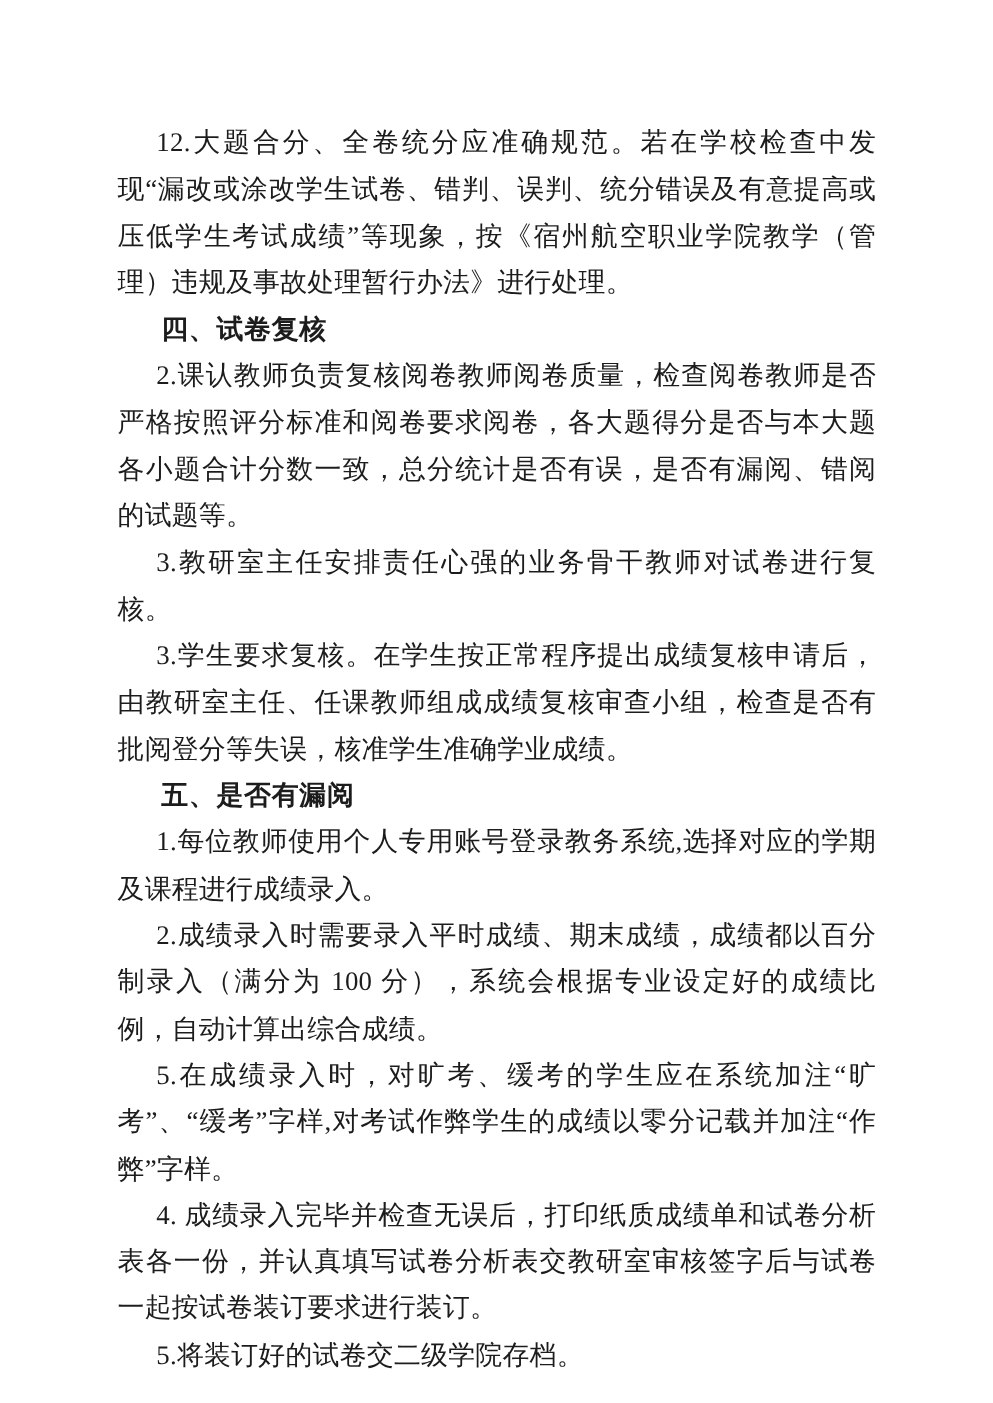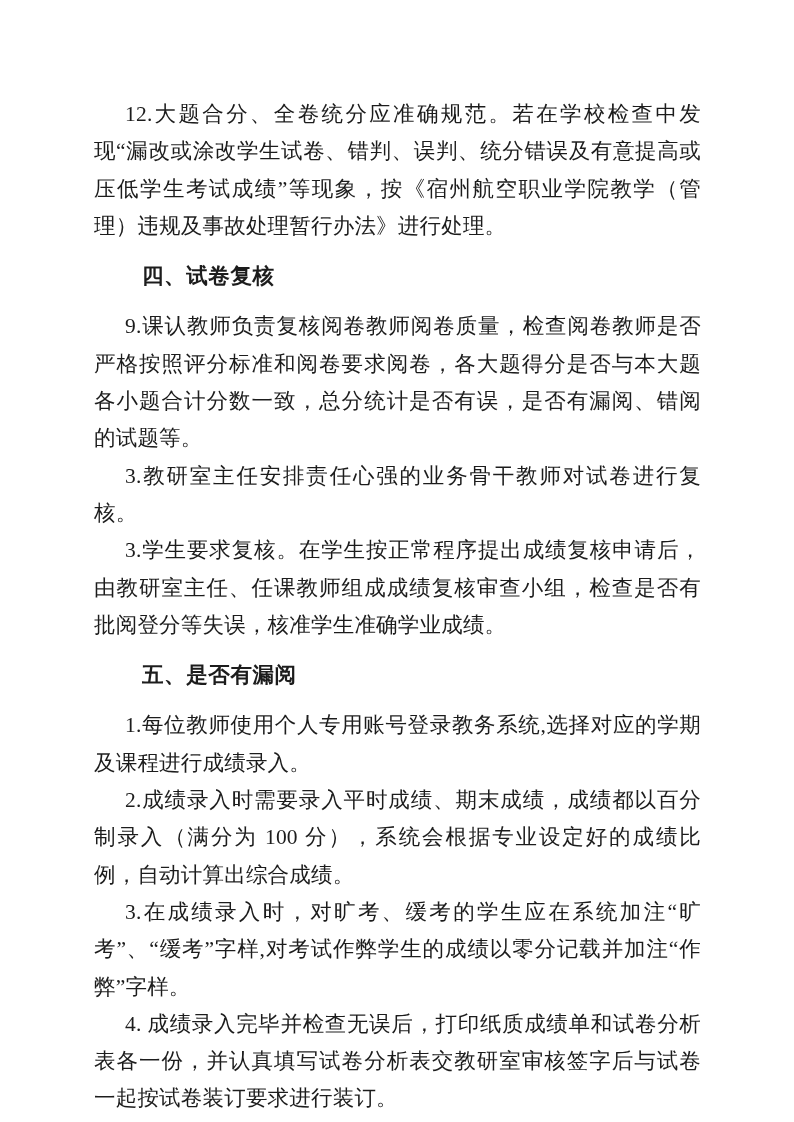--- a/index.html
+++ b/index.html
@@ -28,39 +28,39 @@
     font-size: 21.5px;
     line-height: 37.3px;
     text-align: justify;
     text-justify: inter-character;
     text-indent: 31px;
     font-weight: normal;
     letter-spacing: 0.2px;
     word-break: break-all;
   }
   .heading {
-    margin: 13px;
+    margin: 0;
     padding: 0;
     font-size: 21.5px;
     line-height: 37.3px;
     text-indent: 35px;
     font-weight: bold;
     letter-spacing: 0.6px;
   }
 </style>
 </head>
 <body>
 
 <div class="page">
   <div class="content">
     <p class="para">12.大题合分、全卷统分应准确规范。若在学校检查中发现“漏改或涂改学生试卷、错判、误判、统分错误及有意提高或压低学生考试成绩”等现象，按《宿州航空职业学院教学（管理）违规及事故处理暂行办法》进行处理。</p>
     <h3 class="heading">四、试卷复核</h3>
-    <p class="para">9.课认教师负责复核阅卷教师阅卷质量，检查阅卷教师是否严格按照评分标准和阅卷要求阅卷，各大题得分是否与本大题各小题合计分数一致，总分统计是否有误，是否有漏阅、错阅的试题等。</p>
+    <p class="para">2.课认教师负责复核阅卷教师阅卷质量，检查阅卷教师是否严格按照评分标准和阅卷要求阅卷，各大题得分是否与本大题各小题合计分数一致，总分统计是否有误，是否有漏阅、错阅的试题等。</p>
     <p class="para">3.教研室主任安排责任心强的业务骨干教师对试卷进行复核。</p>
     <p class="para">3.学生要求复核。在学生按正常程序提出成绩复核申请后，由教研室主任、任课教师组成成绩复核审查小组，检查是否有批阅登分等失误，核准学生准确学业成绩。</p>
     <h3 class="heading">五、是否有漏阅</h3>
     <p class="para">1.每位教师使用个人专用账号登录教务系统,选择对应的学期及课程进行成绩录入。</p>
     <p class="para">2.成绩录入时需要录入平时成绩、期末成绩，成绩都以百分制录入（满分为 100 分），系统会根据专业设定好的成绩比例，自动计算出综合成绩。</p>
-    <p class="para">3.在成绩录入时，对旷考、缓考的学生应在系统加注“旷考”、“缓考”字样,对考试作弊学生的成绩以零分记载并加注“作弊”字样。</p>
+    <p class="para">5.在成绩录入时，对旷考、缓考的学生应在系统加注“旷考”、“缓考”字样,对考试作弊学生的成绩以零分记载并加注“作弊”字样。</p>
     <p class="para">4. 成绩录入完毕并检查无误后，打印纸质成绩单和试卷分析表各一份，并认真填写试卷分析表交教研室审核签字后与试卷一起按试卷装订要求进行装订。</p>
     <p class="para">5.将装订好的试卷交二级学院存档。</p>
   </div>
 </div>
 
 </body></html>

